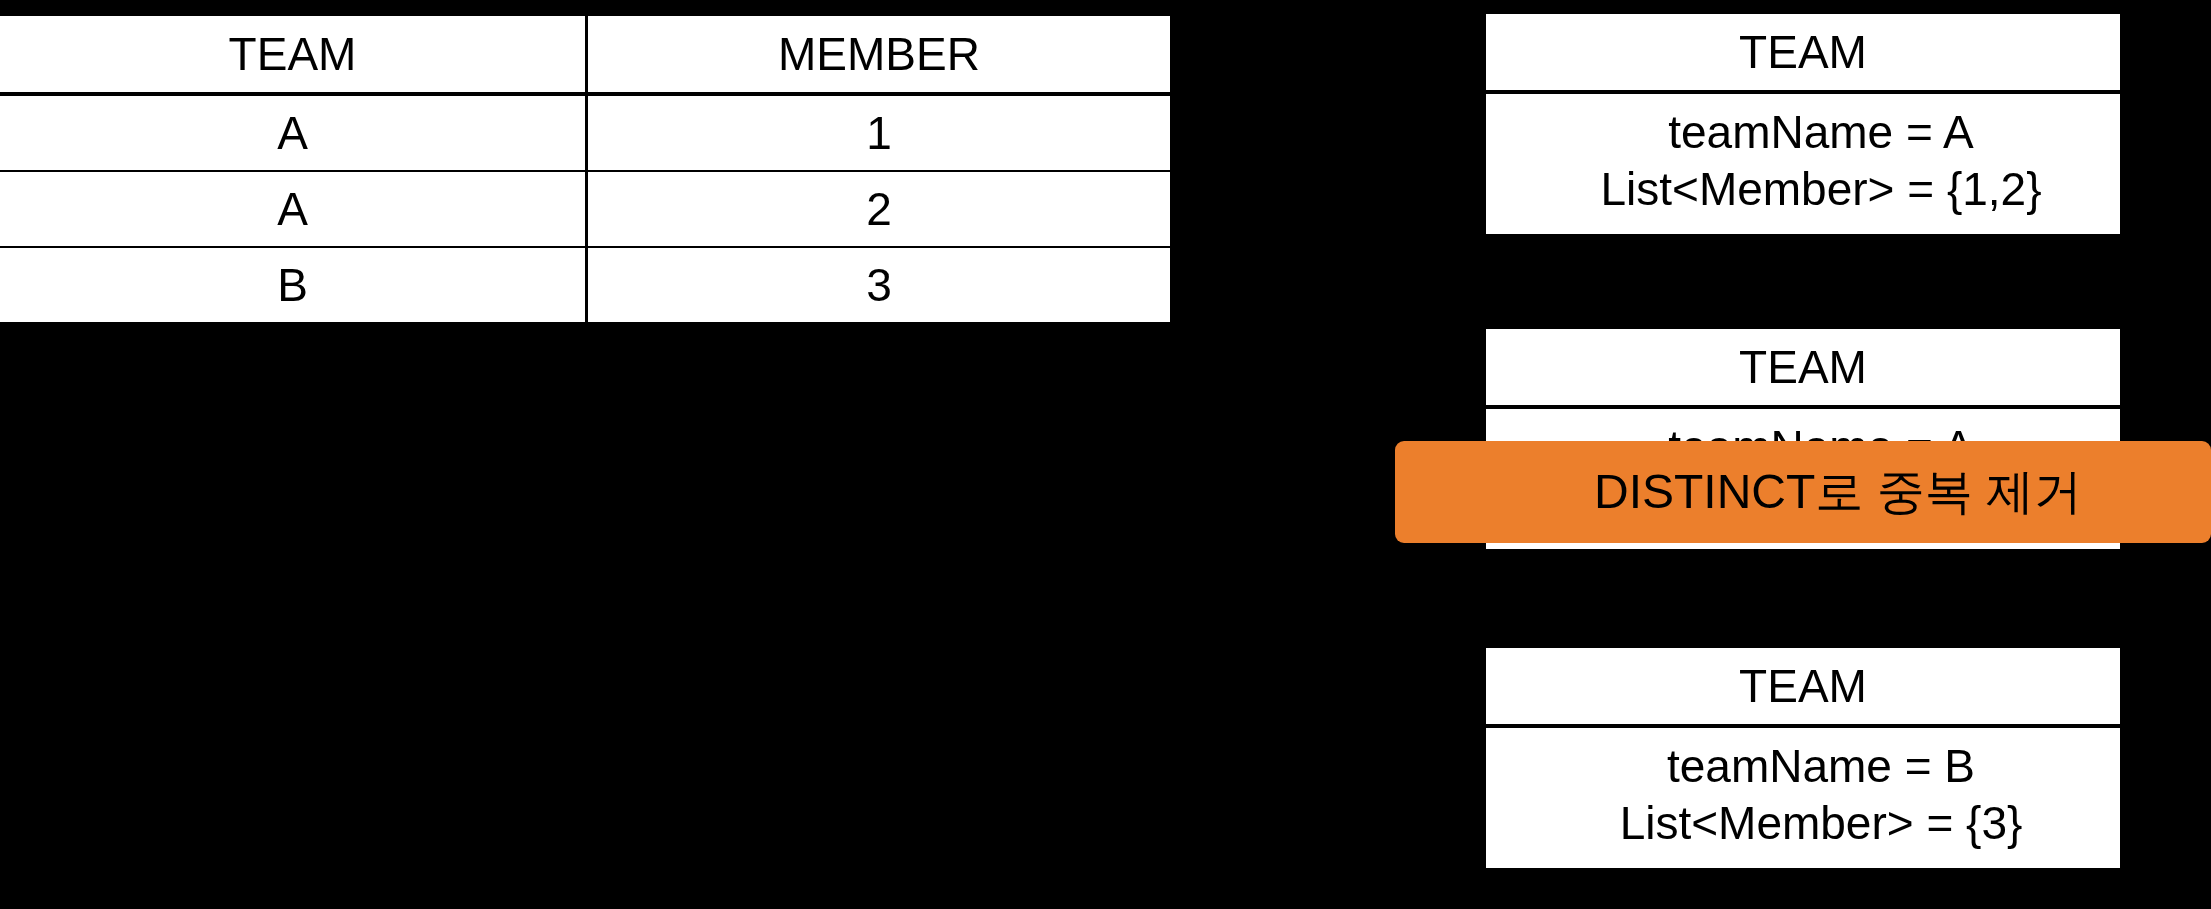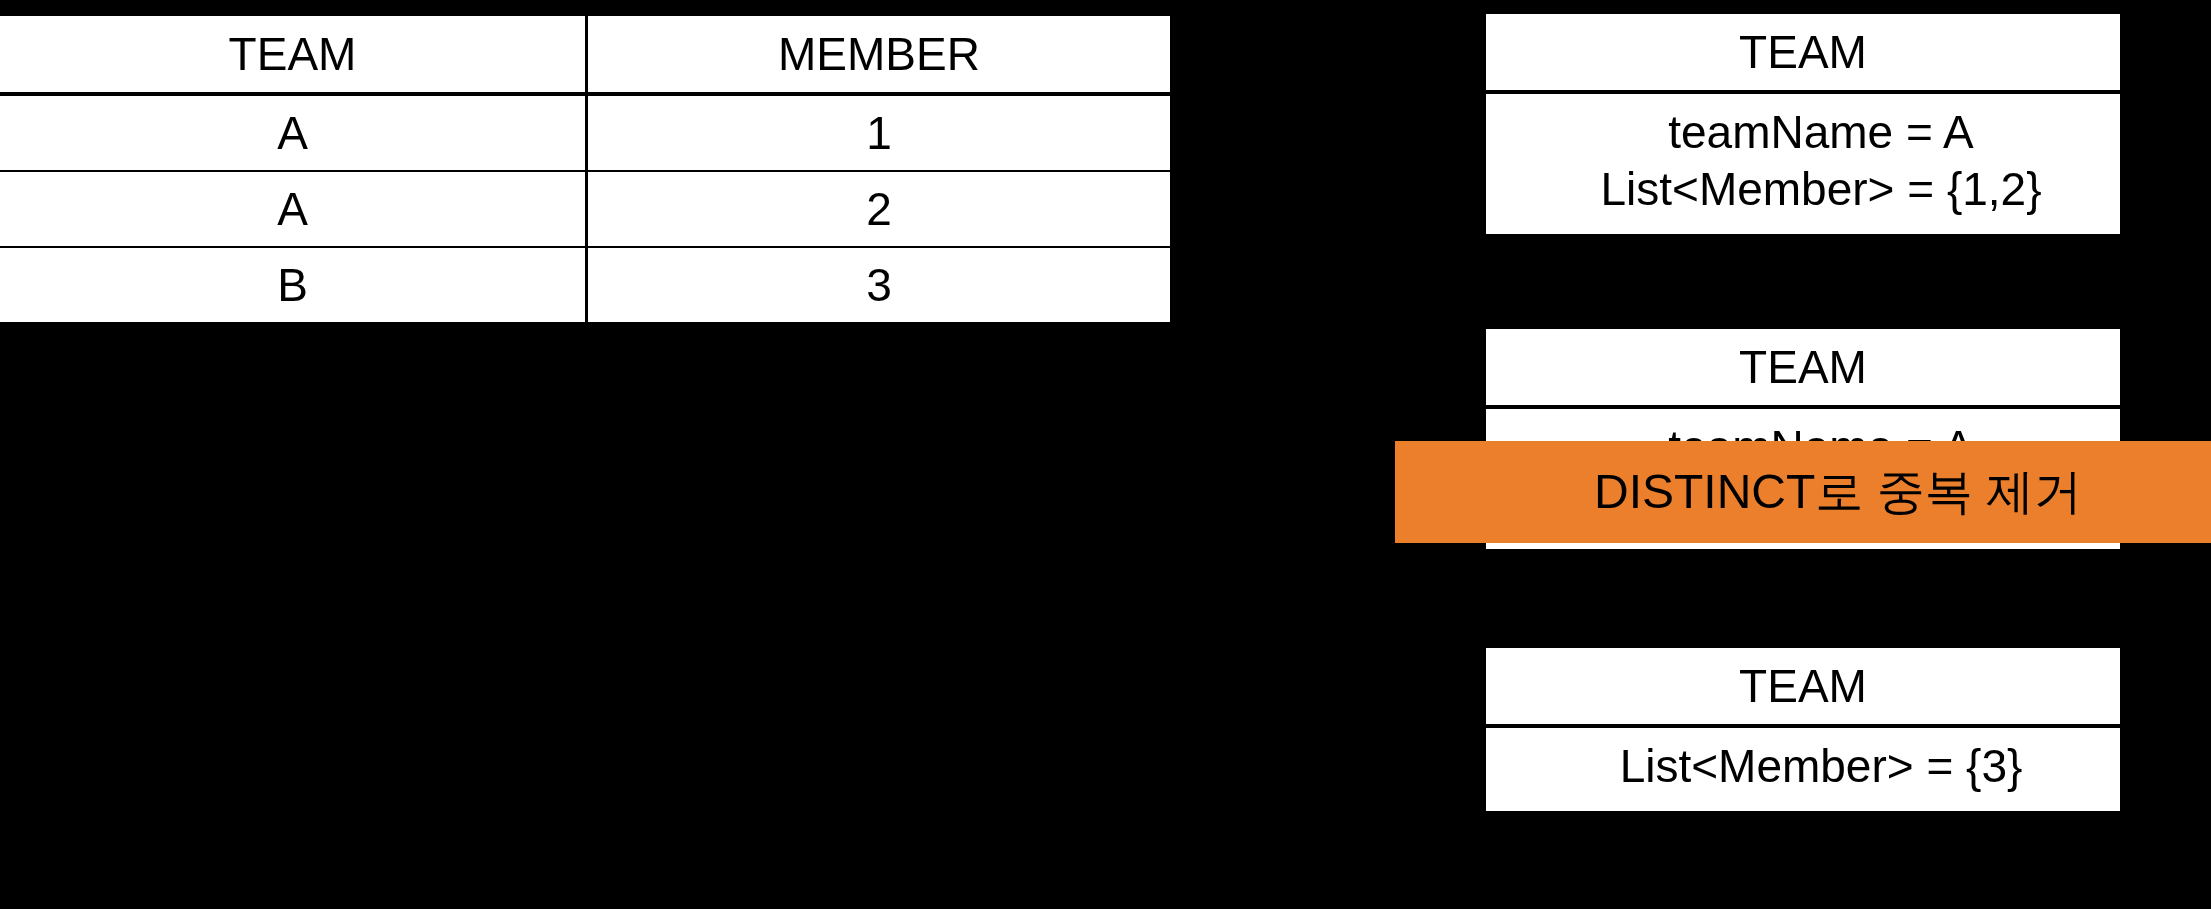--- a/index.html
+++ b/index.html
@@ -95,20 +95,21 @@
     position: absolute;
     left: 1395px;
     top: 441px;
     width: 816px;
     height: 102px;
     background: #EC7F2C;
     display: flex;
     align-items: center;
     justify-content: center;
     z-index: 10;
+    border-radius: 9px;
   }
   .annotation-text {
     font-size: 48px;
     color: #000000;
     white-space: nowrap;
     line-height: 1;
     padding-left: 70px;
   }
 </style>
 </head>
@@ -149,19 +150,20 @@
   <div class="entity-header">TEAM</div>
   <div class="entity-body">
     <span class="entity-line">teamName = A</span>
     <span class="entity-line">List&lt;Member&gt; = {1,2}</span>
   </div>
 </div>
 
 <div class="entity-box box-2">
   <div class="entity-header">TEAM</div>
   <div class="entity-body">
+    <span class="entity-line">teamName = B</span>
     <span class="entity-line">List&lt;Member&gt; = {3}</span>
   </div>
 </div>
 
 <div class="annotation-banner">
   <span class="annotation-text">DISTINCT로 중복 제거</span>
 </div>
 
 </body></html>

